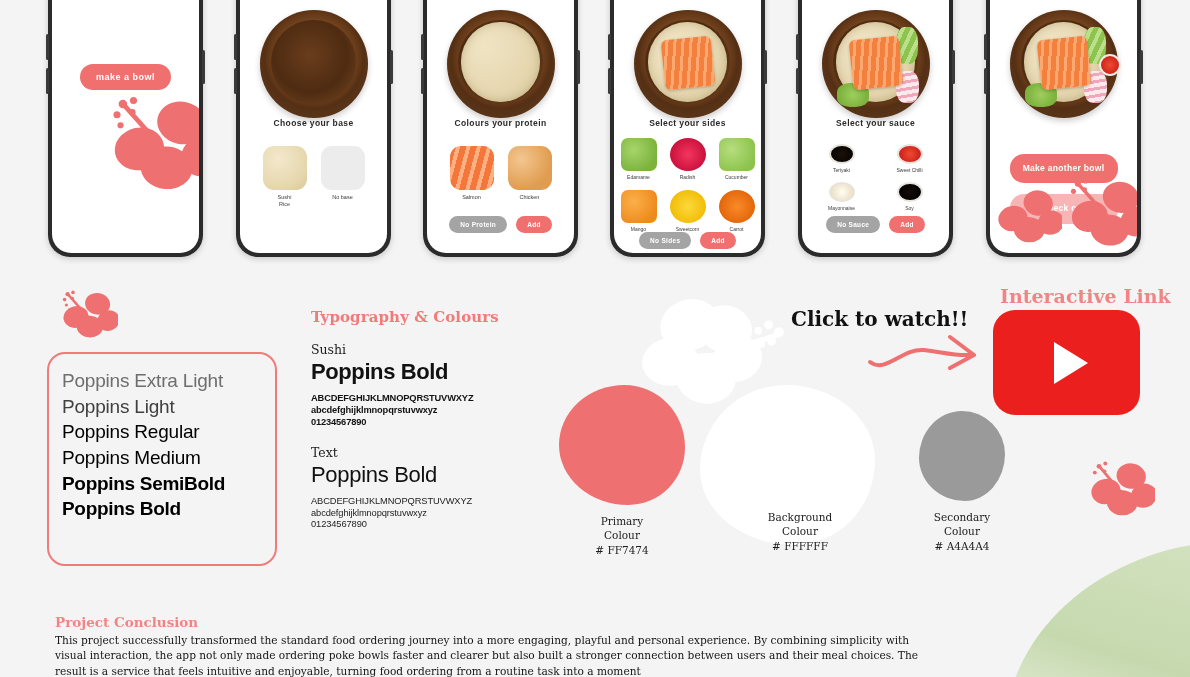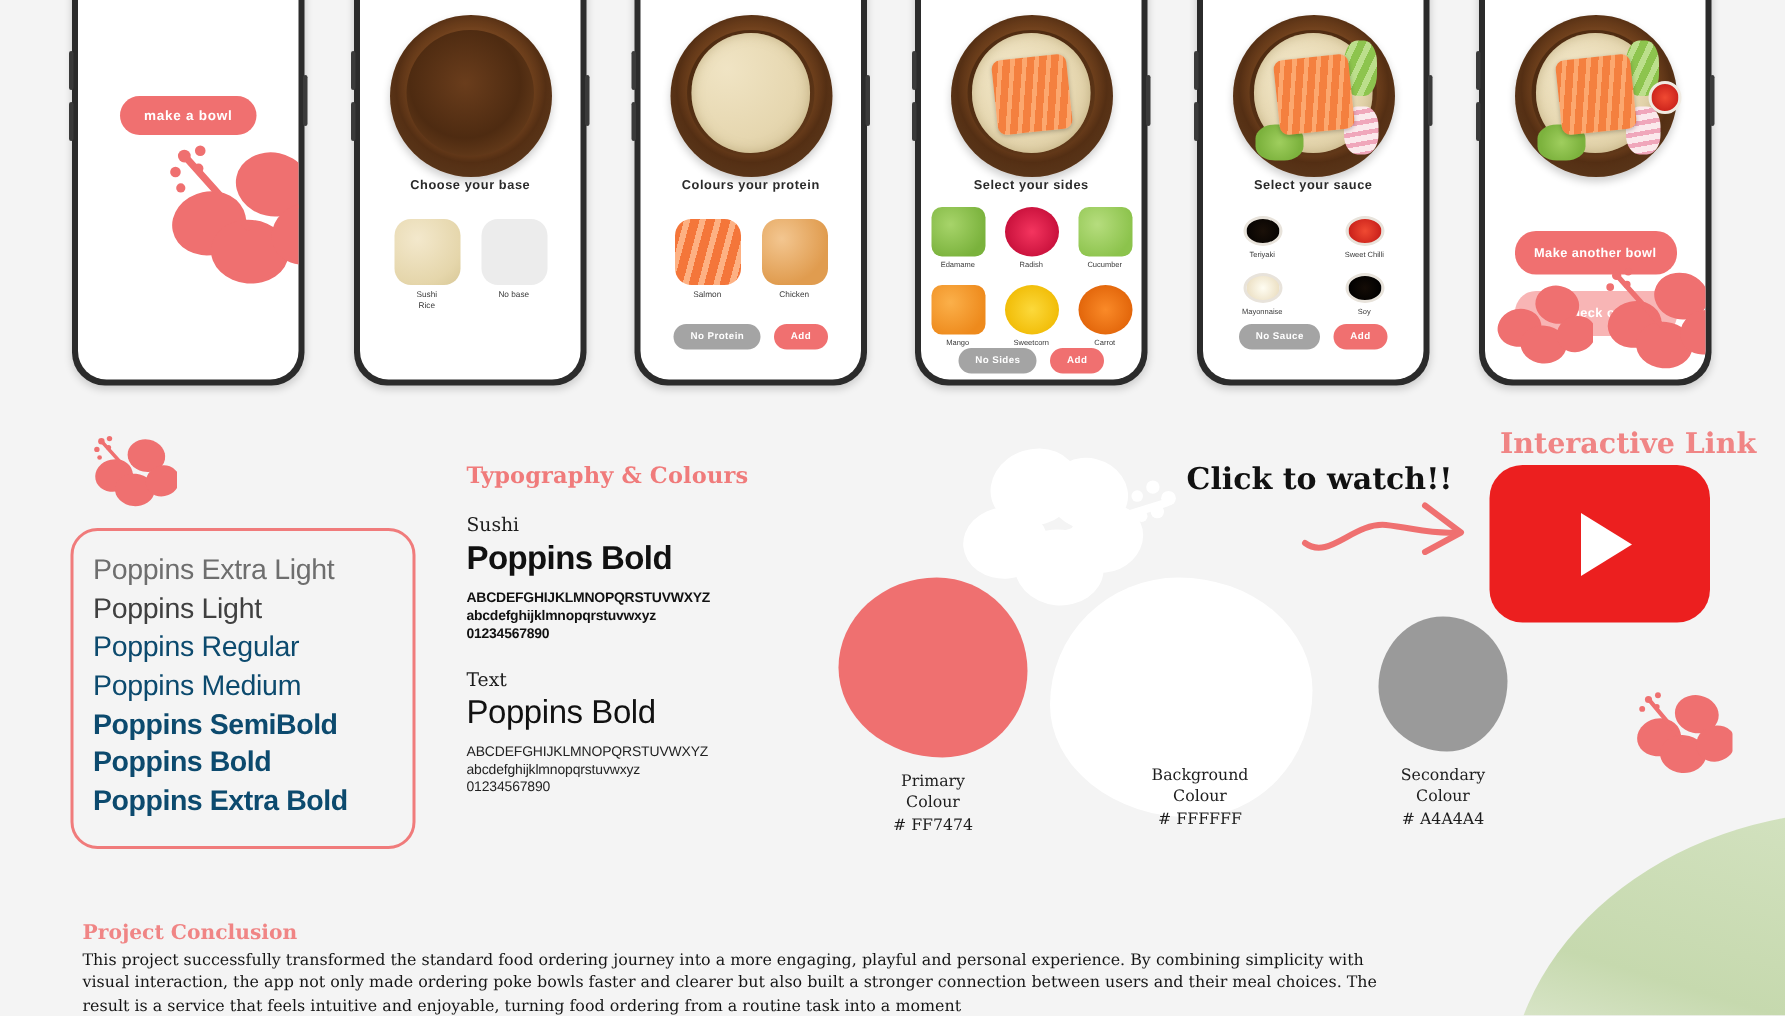--- a/index.html
+++ b/index.html
@@ -119,21 +119,21 @@
 
   
   .hib{ position:absolute; }
 
   
   .typo-box{
     position:absolute; left:47px; top:352px; width:230px; height:214px;
     border:2.5px solid #f07b7b; border-radius:18px;
     padding:14px 0 0 13px;
   }
-  .typo-line{ color:#0c4a6e; line-height:1.35; white-space:nowrap; }
+  .typo-line{ color:#000000; line-height:1.35; white-space:nowrap; }
   .tl1{ font-size:19px; font-weight:300; color:#6e6e6e; letter-spacing:-.2px;}
   .tl2{ font-size:19px; font-weight:300; color:#404040; letter-spacing:-.2px;}
   .tl3{ font-size:19px; font-weight:400; letter-spacing:-.2px;}
   .tl4{ font-size:19px; font-weight:500; letter-spacing:-.2px;}
   .tl5{ font-size:19px; font-weight:700; letter-spacing:-.3px;}
   .tl6{ font-size:19px; font-weight:700; letter-spacing:-.3px;}
   .tl7{ font-size:19px; font-weight:800; letter-spacing:-.3px;}
 
   
   .typo-col{ position:absolute; left:311px; top:308px; width:230px; }
@@ -441,21 +441,20 @@
     </g>
   </svg>
 
   <div class="typo-box">
     <div class="typo-line tl1">Poppins Extra Light</div>
     <div class="typo-line tl2">Poppins Light</div>
     <div class="typo-line tl3">Poppins Regular</div>
     <div class="typo-line tl4">Poppins Medium</div>
     <div class="typo-line tl5">Poppins SemiBold</div>
     <div class="typo-line tl6">Poppins Bold</div>
-    <div class="typo-line tl7">Poppins Extra Bold</div>
   </div>
 
   <div class="typo-col">
     <div class="sec-head">Typography &amp; Colours</div>
 
     <div class="sub-label">Sushi</div>
     <div class="font-demo-bold">Poppins Bold</div>
     <div class="glyphs bold">
       <div>ABCDEFGHIJKLMNOPQRSTUVWXYZ</div>
       <div>abcdefghijklmnopqrstuvwxyz</div>

